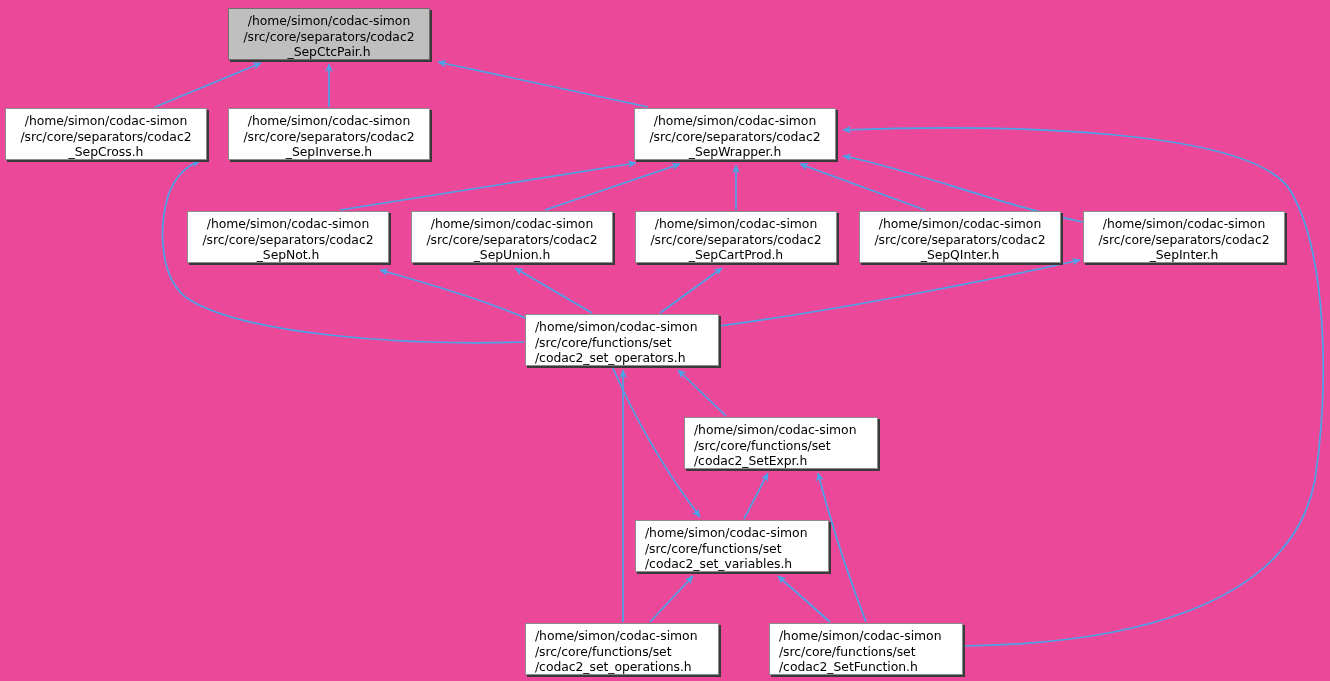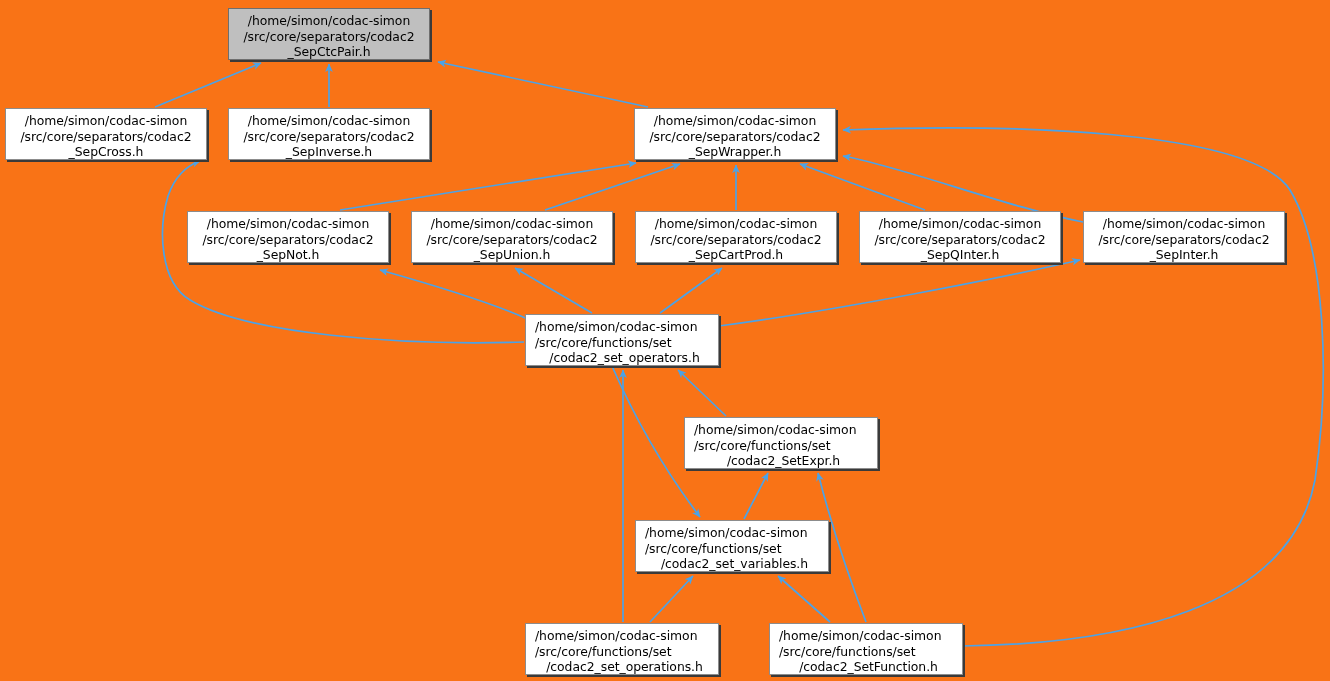--- a/index.html
+++ b/index.html
@@ -4,21 +4,21 @@
 <style>
   html, body {
     margin: 0;
     padding: 0;
     background: #000000;
   }
   #graph-root {
     position: relative;
     width: 1330px;
     height: 681px;
-    background: #f97316;
+    background: #ec4899;
     overflow: hidden;
     font-family: "DejaVu Sans", "Liberation Sans", sans-serif;
   }
   #edge-layer {
     position: absolute;
     left: 0;
     top: 0;
     width: 1330px;
     height: 681px;
     pointer-events: none;
@@ -42,21 +42,20 @@
     border-color: #6e6e6e;
   }
   .node .ln {
     display: block;
   }
   .node.leftish {
     text-align: left;
     padding-left: 9px;
   }
   .node.leftish .ln.c {
-    text-align: center;
     padding-right: 4px;
   }
 </style>
 </head>
 <body>
 
 <div id="graph-root">
 
   <svg id="edge-layer" width="1330" height="681" viewBox="0 0 1330 681">
     <defs>

